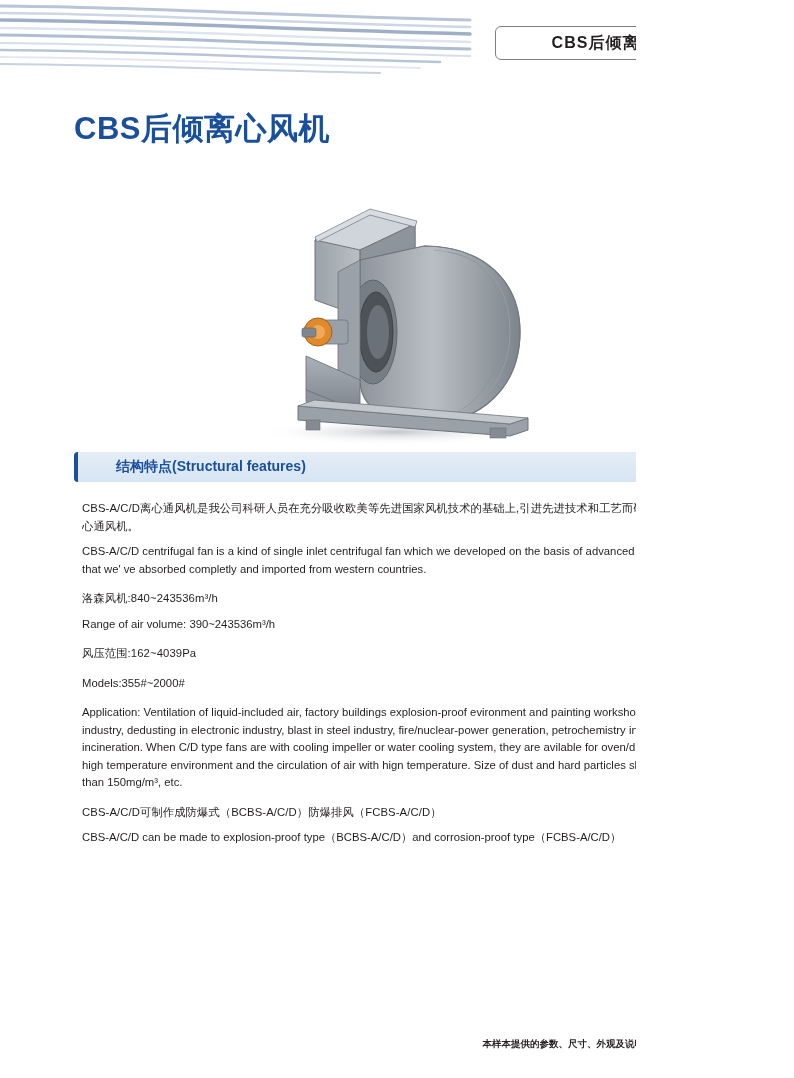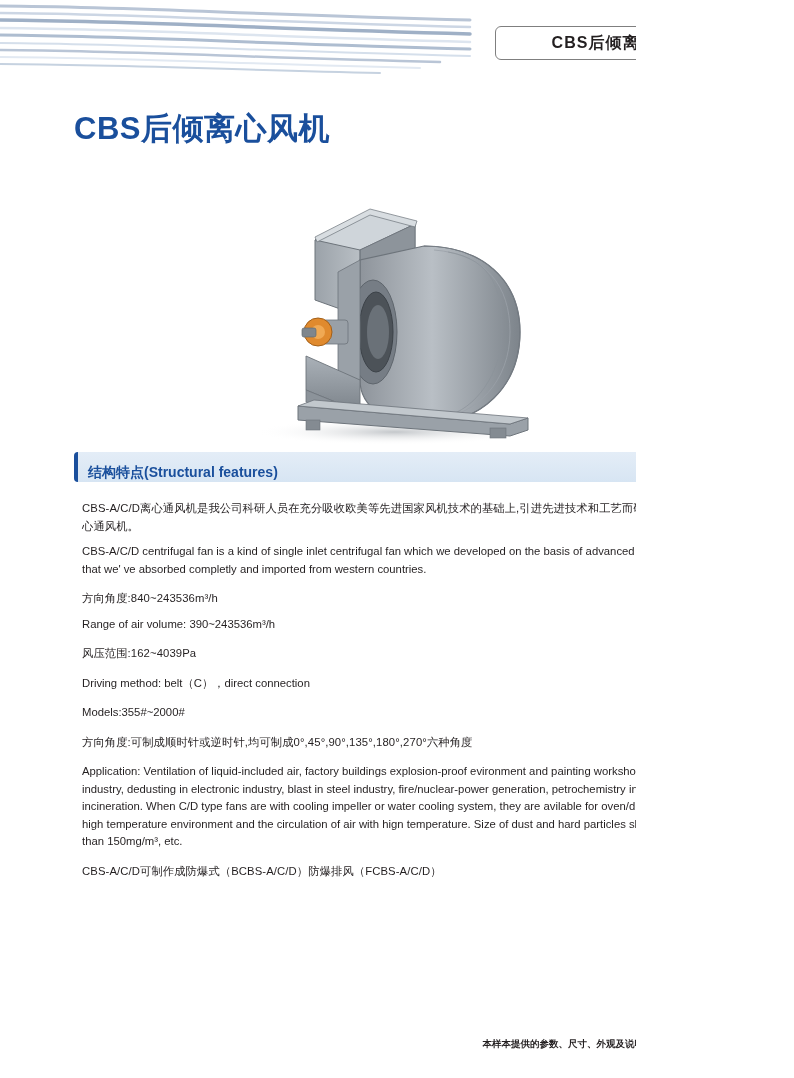--- a/index.html
+++ b/index.html
@@ -67,21 +67,22 @@
   .product-image svg { display: block; }
 
   
   .section-bar {
     position: absolute;
     left: 74px; top: 452px;
     width: 654px; height: 30px;
     background: linear-gradient(to bottom, #e4edf7 0%, #d7e5f3 100%);
     border-radius: 4px;
     display: flex;
-    align-items: flex-end;
+    align-items: center;
+    gap: 28px;
   }
   .section-bar .bar-accent {
     width: 4px; height: 30px;
     background: #1a4f9c;
     border-radius: 4px 0 0 4px;
     margin-right: 10px;
   }
   .section-bar span.title {
     font-size: 14px;
     font-weight: bold;
@@ -239,46 +240,45 @@
   </div>
 
   <div class="content">
 
     <div class="para">
       <p class="cn">CBS-A/C/D离心通风机是我公司科研人员在充分吸收欧美等先进国家风机技术的基础上,引进先进技术和工艺而研发的单进风离心通风机。</p>
       <p class="en">CBS-A/C/D centrifugal fan is a kind of single inlet centrifugal fan which we developed on the basis of advanced technologies that we' ve absorbed completly and imported from western countries.</p>
     </div>
 
     <div class="para">
-      <p class="cn">方向角度:840~243536m³/h</p>
+      <p class="cn">洛森风机:840~243536m³/h</p>
       <p class="en">Range of air volume: 390~243536m³/h</p>
     </div>
 
     <div class="para">
       <p class="cn">风压范围:162~4039Pa</p>
     </div>
 
     <div class="para">
-      <p class="en">Driving method: belt（C），direct connection</p>
     </div>
 
     <div class="para">
       <p class="en">Models:355#~2000#</p>
     </div>
 
     <div class="para">
-      <p class="cn">方向角度:可制成顺时针或逆时针,均可制成0°,45°,90°,135°,180°,270°六种角度</p>
     </div>
 
     <div class="para">
       <p class="en">Application: Ventilation of liquid-included air, factory buildings explosion-proof evironment and painting workshop of automobile industry, dedusting in electronic industry, blast in steel industry, fire/nuclear-power generation, petrochemistry industry, waste incineration. When C/D type fans are with cooling impeller or water cooling system, they are avilable for oven/drying-stove in high temperature environment and the circulation of air with hign temperature. Size of dust and hard particles should be less than 150mg/m³, etc.</p>
     </div>
 
     <div class="para">
       <p class="cn">CBS-A/C/D可制作成防爆式（BCBS-A/C/D）防爆排风（FCBS-A/C/D）</p>
+      <p class="en">CBS-A/C/D can be made to explosion-proof type（BCBS-A/C/D）and corrosion-proof type（FCBS-A/C/D）</p>
     </div>
 
   </div>
 
   <div class="footer">
     <div class="footer-note">本样本提供的参数、尺寸、外观及说明仅供参考</div>
     <div class="footer-page">40</div>
     <div class="footer-brand">洛森风机</div>
   </div>
 

